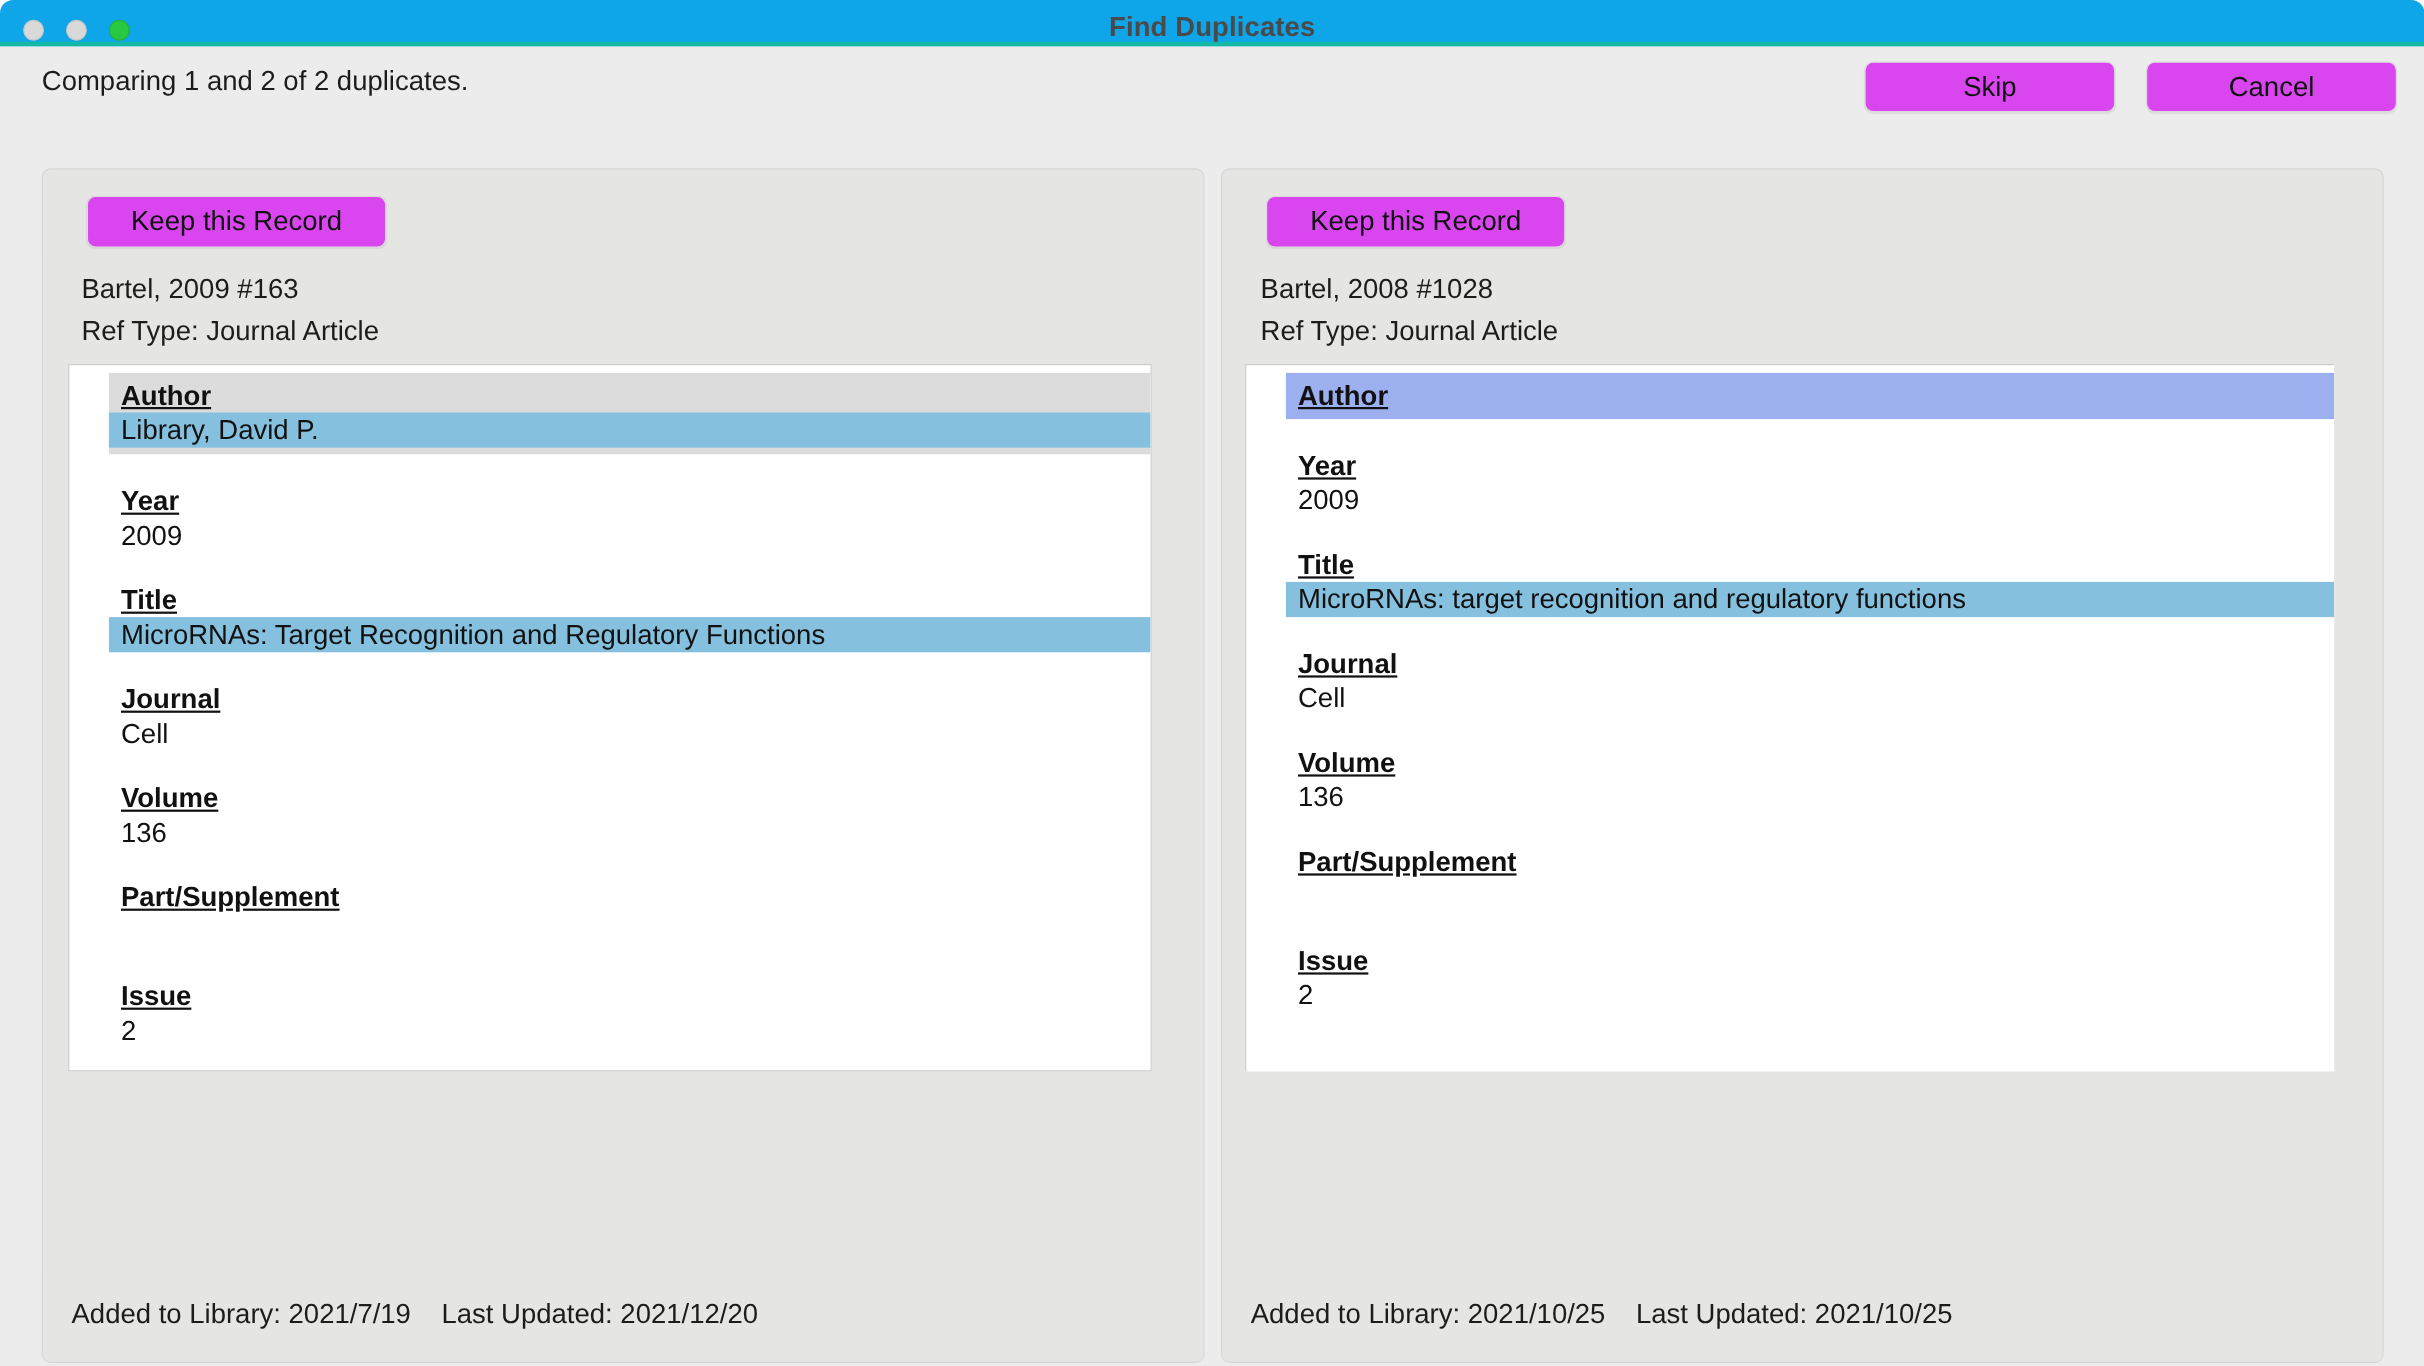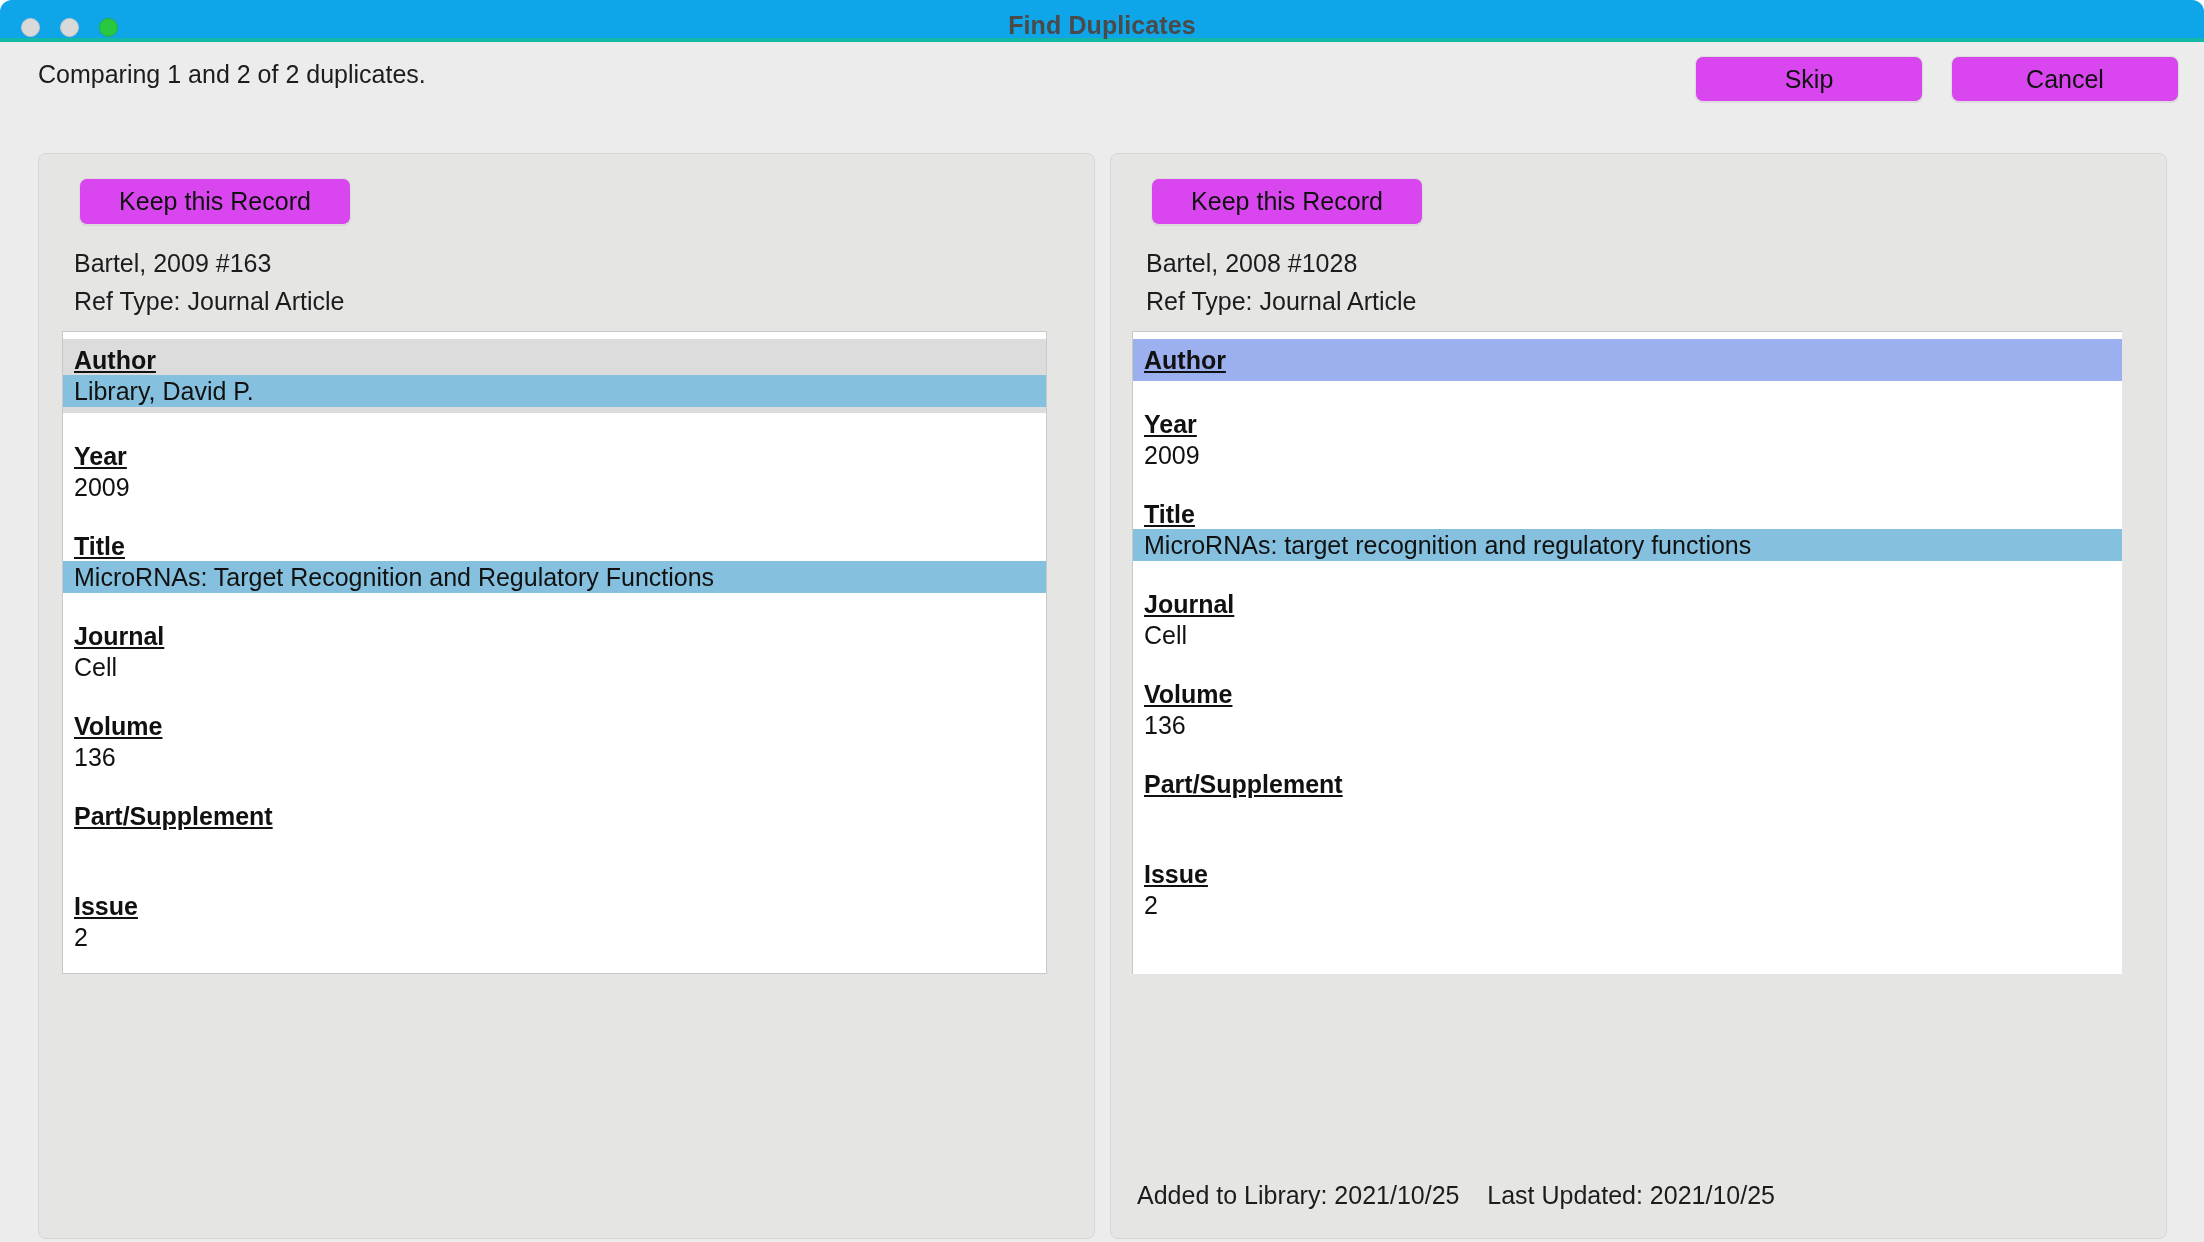--- a/index.html
+++ b/index.html
@@ -207,20 +207,21 @@
 
   .sel-block {
     padding-top: 6px;
     padding-bottom: 6px;
     margin-bottom: 0;
   }
   .sel-block .field-label { padding-left: 11px; }
 
   .record-inner {
     padding-top: 7px;
+    margin-left: 36px;
   }
 
   .footer-line {
     position: absolute;
     left: 26px;
     bottom: 28px;
     font-size: 25px;
     color: #1c1c1c;
     white-space: pre;
   }
@@ -302,20 +303,21 @@
           <div class="field">
             <div class="field-label">Issue</div>
             <div class="field-value">2</div>
           </div>
 
           <div class="field-spacer"></div>
 
         </div>
       </div>
 
+      <div class="footer-line">Added to Library: 2021/7/19    Last Updated: 2021/12/20</div>
     </div>
 
     <div class="panel right">
       <button class="push-button keep-button">Keep this Record</button>
       <div class="rec-id">Bartel, 2008 #1028</div>
       <div class="rec-type">Ref Type:  Journal Article</div>
 
       <div class="record-area">
         <div class="record-inner">
 

